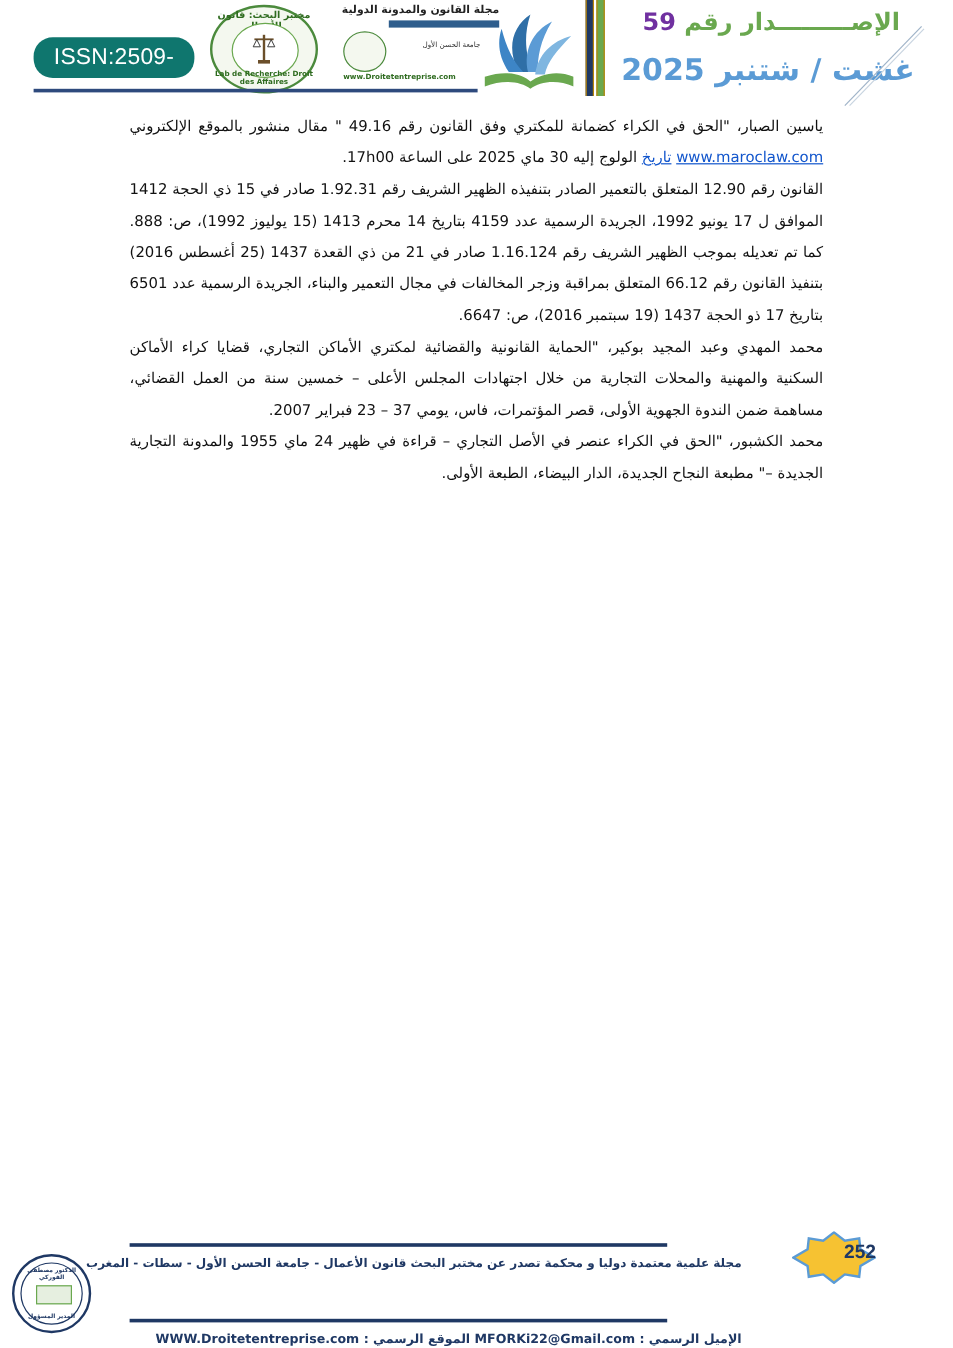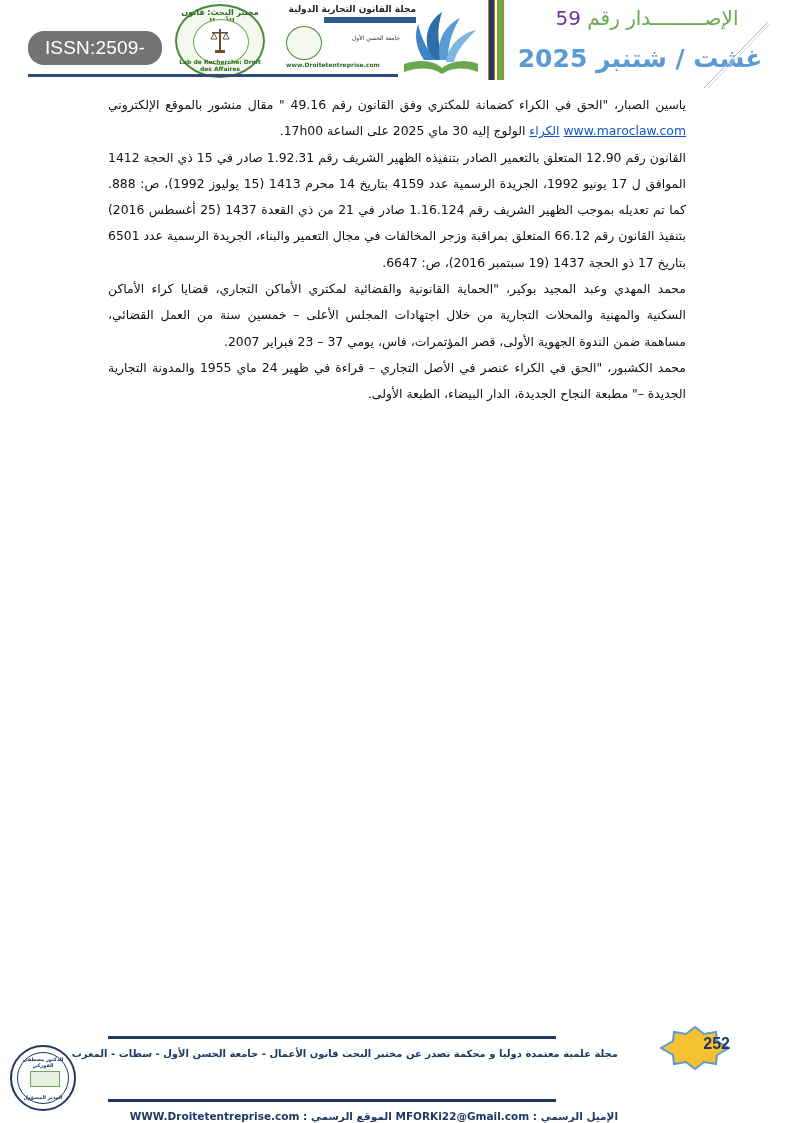--- a/index.html
+++ b/index.html
@@ -1,35 +1,35 @@
 <!DOCTYPE html>
 <html><head>
 <meta charset="utf-8">
 <style>
   html, body { margin: 0; padding: 0; background: #ffffff; }
   body { width: 794px; height: 1123px; position: relative; overflow: hidden; font-family: "DejaVu Sans", sans-serif; }
 
   
   .header { position: absolute; left: 0; top: 0; width: 794px; height: 90px; }
-  .issn-badge { position: absolute; left: 28px; top: 31px; width: 134px; height: 34px; background: #737373; border-radius: 16px; color: #fff; font-family: "Liberation Sans", sans-serif; font-size: 19px; line-height: 34px; text-align: center; letter-spacing: 0.2px; }
+  .issn-badge { position: absolute; left: 28px; top: 31px; width: 134px; height: 34px; background: #0f766e; border-radius: 16px; color: #fff; font-family: "Liberation Sans", sans-serif; font-size: 19px; line-height: 34px; text-align: center; letter-spacing: 0.2px; }
   .lab-seal { position: absolute; left: 175px; top: 4px; width: 90px; height: 74px; border-radius: 50%; border: 2px solid #4b8a3c; background: #f4f8ef; box-sizing: border-box; }
   .lab-seal .inner { position: absolute; left: 16px; top: 13px; width: 54px; height: 44px; border-radius: 50%; border: 1px solid #6aa84f; background: #fff; }
   .lab-seal .scale { position: absolute; left: 33px; top: 20px; width: 20px; height: 28px; }
   .lab-seal .arc-text { position: absolute; left: 0; top: 2px; width: 86px; text-align: center; font-size: 8px; color: #2e6b1f; font-weight: bold; }
   .lab-seal .arc-bottom { position: absolute; left: 0; bottom: 4px; width: 86px; text-align: center; font-size: 6px; color: #2e6b1f; font-weight: bold; }
   .journal-logo { position: absolute; left: 282px; top: 4px; width: 196px; height: 72px; }
   .journal-logo .title { position: absolute; right: 62px; top: 0; font-size: 9px; color: #222; font-weight: bold; direction: rtl; white-space: nowrap; }
   .journal-logo .subbar { position: absolute; left: 42px; top: 13px; width: 92px; height: 6px; background: #2e5d8c; }
   .journal-logo .mini-seal { position: absolute; left: 4px; top: 22px; width: 34px; height: 32px; border-radius: 50%; border: 1px solid #4b8a3c; background: #f4f8ef; }
   .journal-logo .univ { position: absolute; left: 70px; top: 30px; font-size: 6px; color: #333; direction: rtl; }
   .journal-logo .url { position: absolute; left: 4px; top: 57px; font-size: 6px; color: #2e6b1f; font-weight: bold; }
   .journal-logo .book { position: absolute; left: 120px; top: 6px; width: 76px; height: 66px; }
   .v-bar-navy { position: absolute; left: 488px; top: 0; width: 5px; height: 80px; background: #1f3864; border-left: 1px solid #b8860b; border-right: 1px solid #b8860b; }
   .v-bar-green { position: absolute; left: 497px; top: 0; width: 5px; height: 80px; background: #6aa84f; border-left: 1px solid #b8860b; border-right: 1px solid #b8860b; }
-  .issue-line { position: absolute; left: 520px; top: 6px; width: 230px; text-align: center; direction: rtl; font-family: "DejaVu Sans", sans-serif; font-weight: normal; font-size: 20px; white-space: nowrap; margin-left: 12px; }
+  .issue-line { position: absolute; left: 520px; top: 6px; width: 230px; direction: rtl; font-family: "DejaVu Sans", sans-serif; font-weight: bold; font-size: 20px; white-space: nowrap; }
   .issue-line .word { color: #6aa84f; }
   .issue-line .num { color: #7030a0; }
   .date-line { position: absolute; left: 510px; top: 44px; width: 260px; text-align: center; direction: rtl; font-family: "DejaVu Sans", sans-serif; font-weight: bold; font-size: 25px; color: #5b9bd5; white-space: nowrap; }
   .diag-line { position: absolute; left: 700px; top: 20px; width: 90px; height: 70px; }
   .header-rule { position: absolute; left: 28px; top: 74px; width: 370px; height: 3px; background: #2e4a7d; }
 
   
   .content { position: absolute; left: 108px; top: 92px; width: 578px; direction: rtl; text-align: justify; font-family: "DejaVu Sans", sans-serif; font-size: 12.4px; line-height: 26.3px; color: #111; }
   .content p { margin: 0; }
   .content a { color: #1155cc; text-decoration: underline; }
@@ -62,21 +62,21 @@
       <rect x="9" y="3" width="2" height="22" fill="#6b4f2a"></rect>
       <rect x="2" y="6" width="16" height="1.5" fill="#6b4f2a"></rect>
       <path d="M1 13 L4 7 L7 13 Z" fill="none" stroke="#333" stroke-width="0.8"></path>
       <path d="M13 13 L16 7 L19 13 Z" fill="none" stroke="#333" stroke-width="0.8"></path>
       <rect x="5" y="24" width="10" height="3" fill="#6b4f2a"></rect>
     </svg>
     <div class="arc-bottom">Lab de Recherche: Droit des Affaires</div>
   </div>
 
   <div class="journal-logo">
-    <div class="title">مجلة القانون التجارية الدولية</div>
+    <div class="title">مجلة القانون والمدونة الدولية</div>
     <div class="subbar"></div>
     <div class="mini-seal"></div>
     <div class="univ">جامعة الحسن الأول</div>
     <div class="url">www.Droitetentreprise.com</div>
     <svg class="book" viewBox="0 0 76 66">
       <path d="M30 50 C20 30 25 12 40 2 C34 20 36 36 42 50 Z" fill="#2f6fa7"></path>
       <path d="M38 50 C34 32 42 16 58 8 C48 24 46 38 46 50 Z" fill="#5b9bd5"></path>
       <path d="M44 52 C46 36 58 24 74 20 C62 32 54 42 52 52 Z" fill="#7fb6e0"></path>
       <path d="M22 50 C14 38 12 26 16 14 C20 30 26 42 34 50 Z" fill="#3d85c6"></path>
       <path d="M2 54 C20 48 34 52 40 58 C48 52 62 48 76 54 L76 62 C62 56 48 58 40 64 C32 58 18 56 2 62 Z" fill="#6aa84f"></path>
@@ -95,21 +95,21 @@
   <svg class="diag-line" viewBox="0 0 90 70">
     <line x1="4" y1="68" x2="68" y2="2" stroke="#9fb3c8" stroke-width="1"></line>
     <line x1="8" y1="68" x2="70" y2="4" stroke="#c8d4e0" stroke-width="1"></line>
   </svg>
 
   <div class="header-rule"></div>
 </div>
 
 <div class="content">
   <p>
-    <span>ياسين الصبار، "الحق في الكراء كضمانة للمكتري وفق القانون رقم 49.16 " مقال منشور بالموقع الإلكتروني </span><a>www.maroclaw.com</a><span> </span><a>الكراء</a><span> الولوج إليه 30 ماي 2025 على الساعة 17h00.</span>
+    <span>ياسين الصبار، "الحق في الكراء كضمانة للمكتري وفق القانون رقم 49.16 " مقال منشور بالموقع الإلكتروني </span><a>www.maroclaw.com</a><span> </span><a>تاريخ</a><span> الولوج إليه 30 ماي 2025 على الساعة 17h00.</span>
   </p>
   <p>القانون رقم 12.90 المتعلق بالتعمير الصادر بتنفيذه الظهير الشريف رقم 1.92.31 صادر في 15 ذي الحجة 1412 الموافق ل 17 يونيو 1992، الجريدة الرسمية عدد 4159 بتاريخ 14 محرم 1413 (15 يوليوز 1992)، ص: 888. كما تم تعديله بموجب الظهير الشريف رقم 1.16.124 صادر في 21 من ذي القعدة 1437 (25 أغسطس 2016) بتنفيذ القانون رقم 66.12 المتعلق بمراقبة وزجر المخالفات في مجال التعمير والبناء، الجريدة الرسمية عدد 6501 بتاريخ 17 ذو الحجة 1437 (19 سبتمبر 2016)، ص: 6647.</p>
   <p>محمد المهدي وعبد المجيد بوكير، "الحماية القانونية والقضائية لمكتري الأماكن التجاري، قضايا كراء الأماكن السكنية والمهنية والمحلات التجارية من خلال اجتهادات المجلس الأعلى – خمسين سنة من العمل القضائي، مساهمة ضمن الندوة الجهوية الأولى، قصر المؤتمرات، فاس، يومي 37 – 23 فبراير 2007.</p>
   <p>محمد الكشبور، "الحق في الكراء عنصر في الأصل التجاري – قراءة في ظهير 24 ماي 1955 والمدونة التجارية الجديدة –" مطبعة النجاح الجديدة، الدار البيضاء، الطبعة الأولى.</p>
 </div>
 
 <div class="footer-logo">
   <div class="ring"></div>
   <div class="txt-top">الدكتور مصطفى الفوركي</div>
   <div class="pic"></div>

